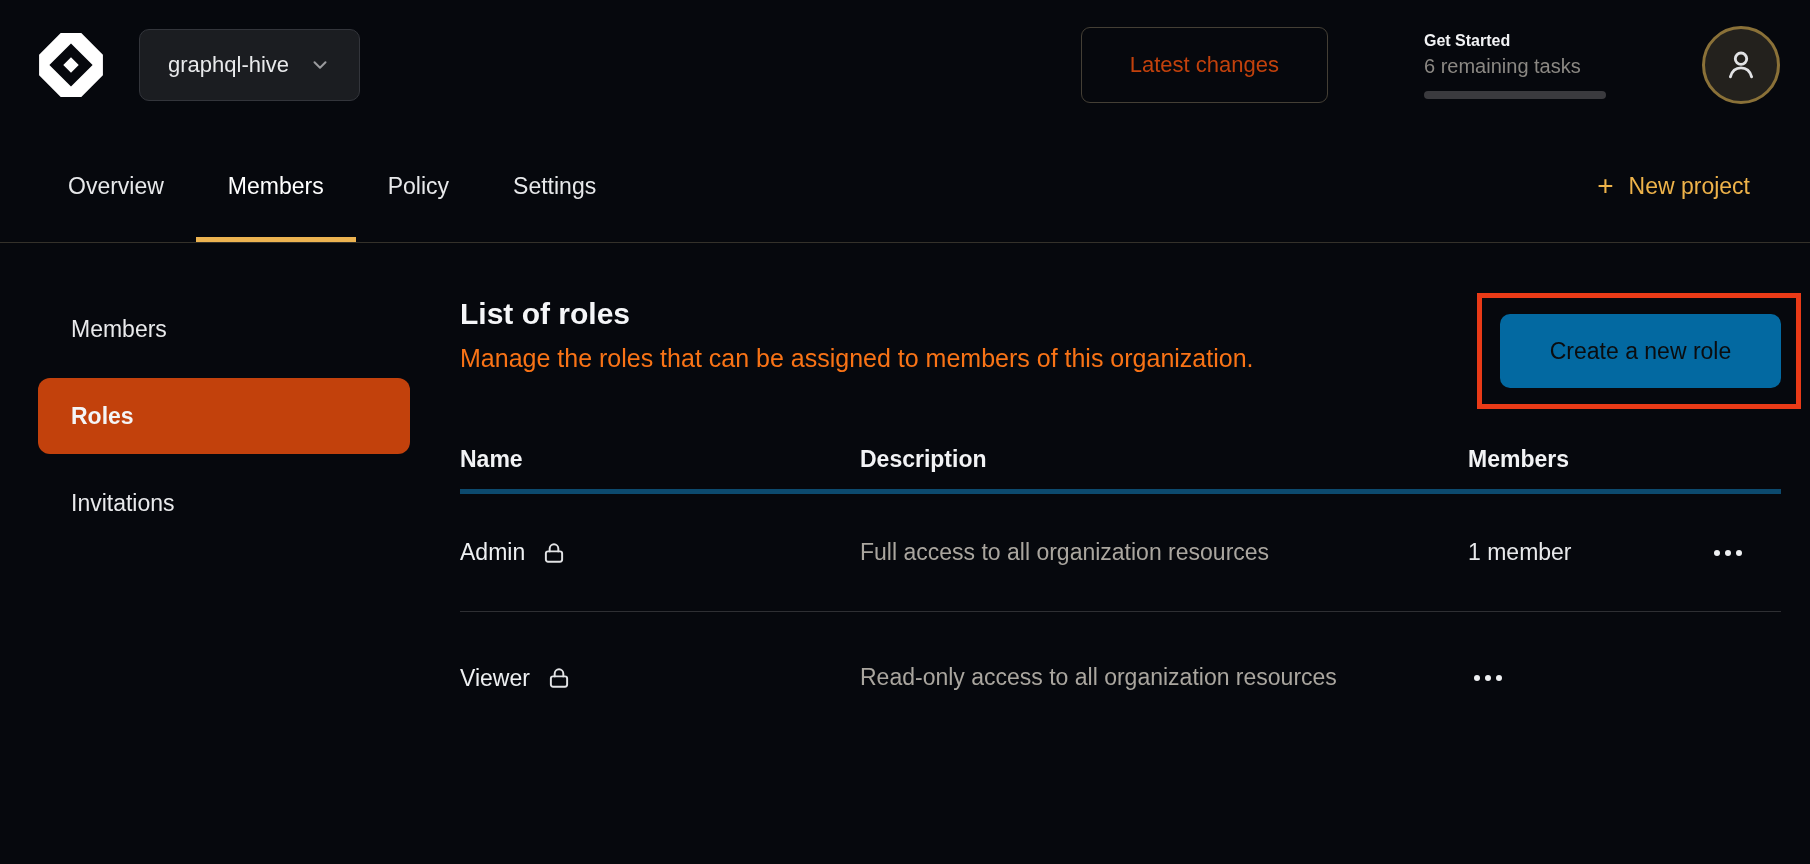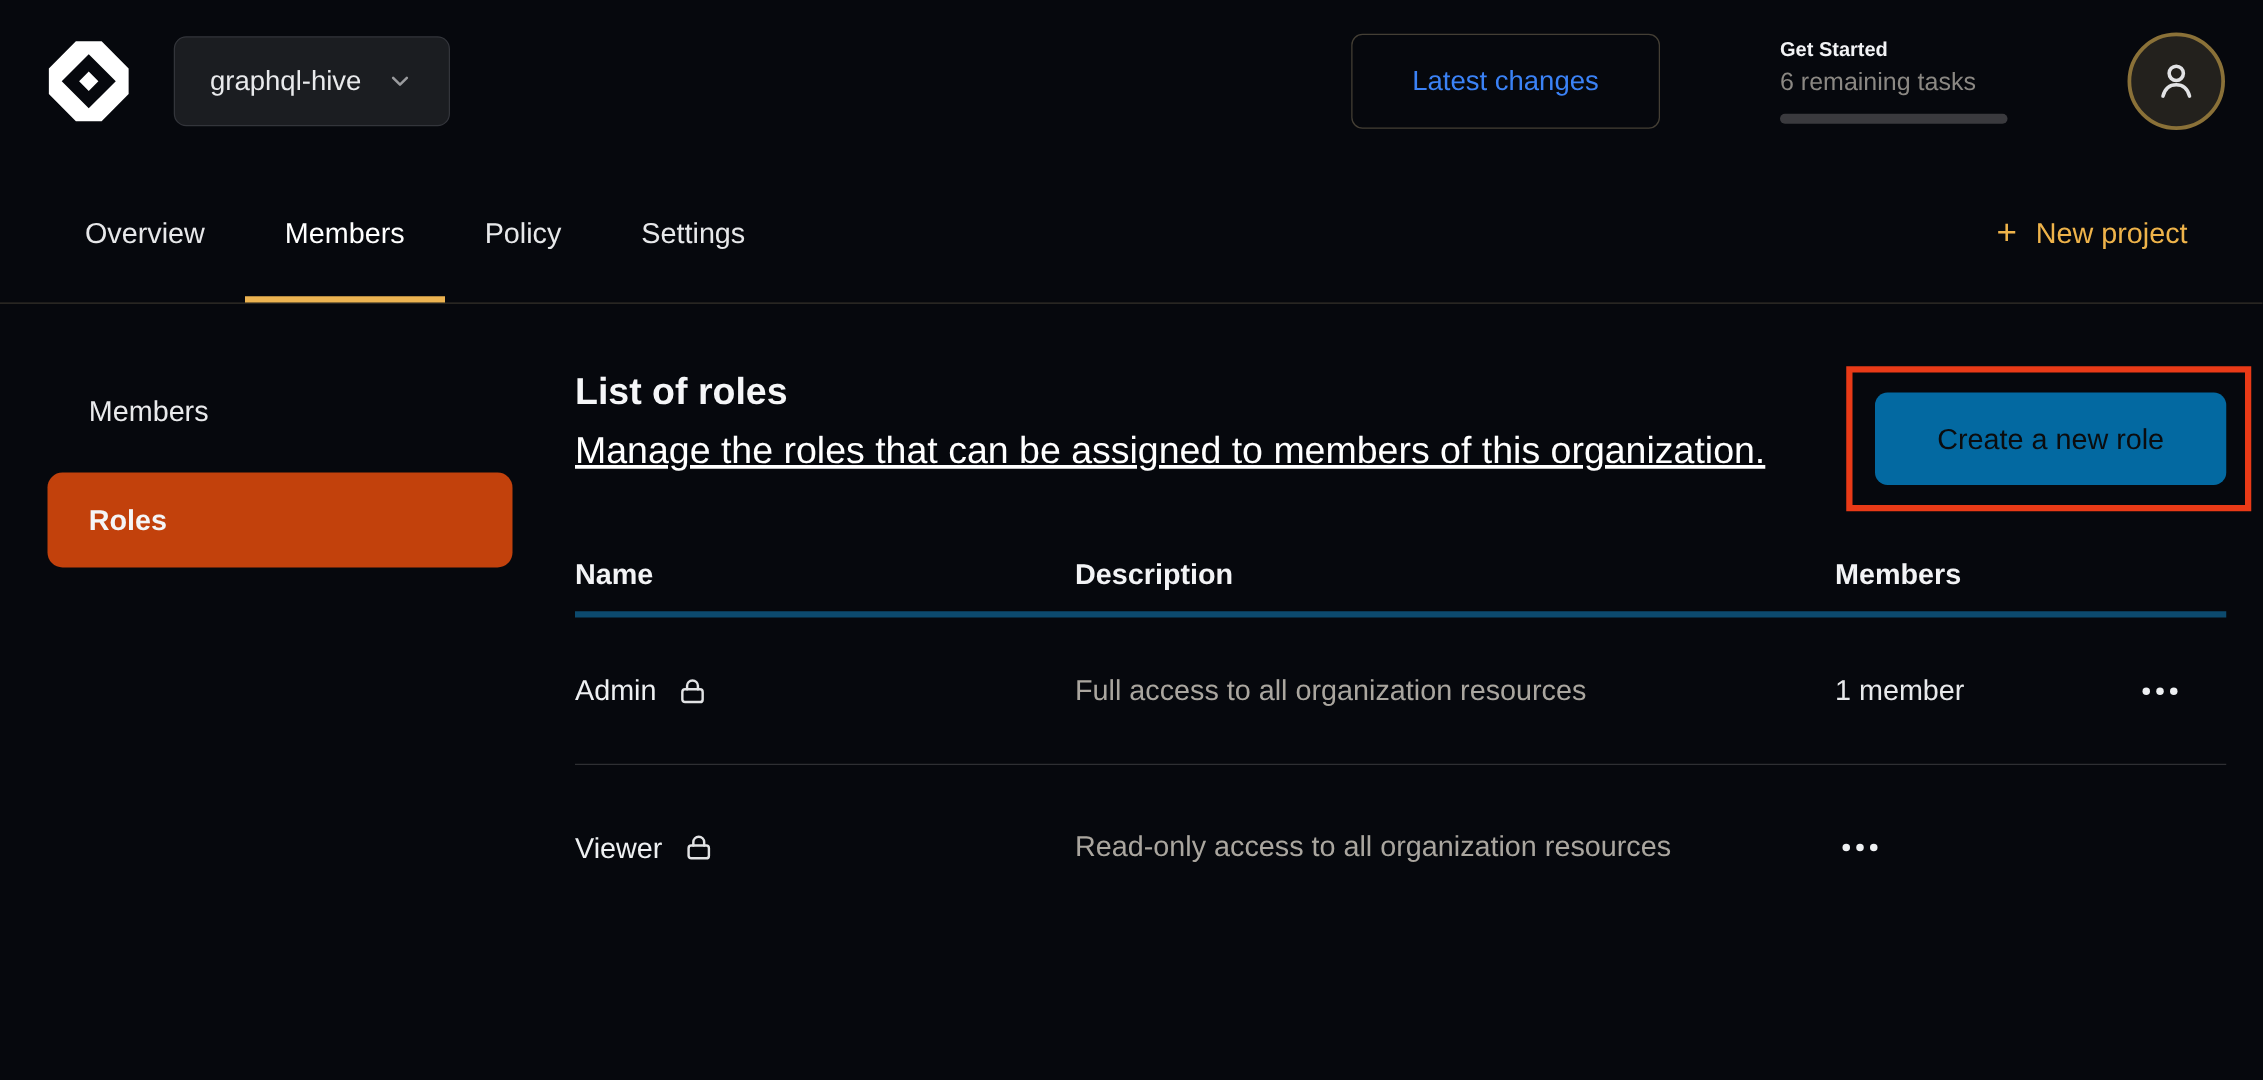--- a/index.html
+++ b/index.html
@@ -34,21 +34,21 @@
     cursor: pointer;
   }
   .header-right { display: flex; align-items: center; gap: 96px; }
   .latest-changes-btn {
     height: 76px;
     padding: 0 48px;
     background: transparent;
     border: 1px solid #443f35;
     border-radius: 9px;
     font-size: 22px;
-    color: #3b82f6;
+    color: #c2410c;
     font-family: inherit;
     cursor: pointer;
   }
   .get-started { width: 182px; cursor: pointer; }
   .gs-title { font-size: 16px; font-weight: 700; color: #f2f3f5; }
   .gs-sub { font-size: 20px; color: #8b8883; margin-top: 5px; }
   .gs-progress {
     margin-top: 13px;
     width: 182px; height: 8px;
     background: #3a3a3e;
@@ -115,21 +115,21 @@
     color: #e9eaec;
     margin-bottom: 11px;
     cursor: pointer;
   }
   .side-item.active { background: #c2410c; color: #f4f5f7; font-weight: bold; }
 
   .main-panel { flex: 1; padding: 48px 29px 0 0; }
   .main-header { display: flex; justify-content: space-between; align-items: flex-start; }
   .titles { margin-top: 6px; }
   .page-title { font-size: 30px; font-weight: 700; color: #f5f6f8; }
-  .page-subtitle { margin-top: 13px; font-size: 30px; color: #ffffff; text-decoration: underline; }
+  .page-subtitle { margin-top: 13px; font-size: 25px; color: #f97316; }
 
   .annotation-box {
     border: 5px solid #e93a17;
     padding: 16px 15px 16px 18px;
     margin: 2px -20px 0 0;
   }
   .create-role-btn {
     width: 281px; height: 74px;
     background: #0369a1;
     color: #0b0c0e;
@@ -231,20 +231,23 @@
 
 <div class="content">
 
   <nav class="side-nav">
     <div class="side-item">
       <span>Members</span>
     </div>
     <div class="side-item active">
       <span>Roles</span>
     </div>
+    <div class="side-item">
+      <span>Invitations</span>
+    </div>
   </nav>
 
   <main class="main-panel">
     <div class="main-header">
       <div class="titles">
         <h1 class="page-title">List of roles</h1>
         <p class="page-subtitle">Manage the roles that can be assigned to members of this organization.</p>
       </div>
       <div class="annotation-box">
         <button class="create-role-btn">Create a new role</button>

